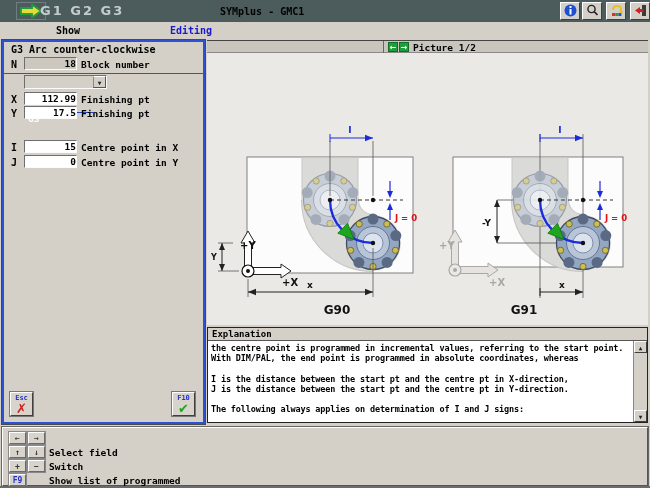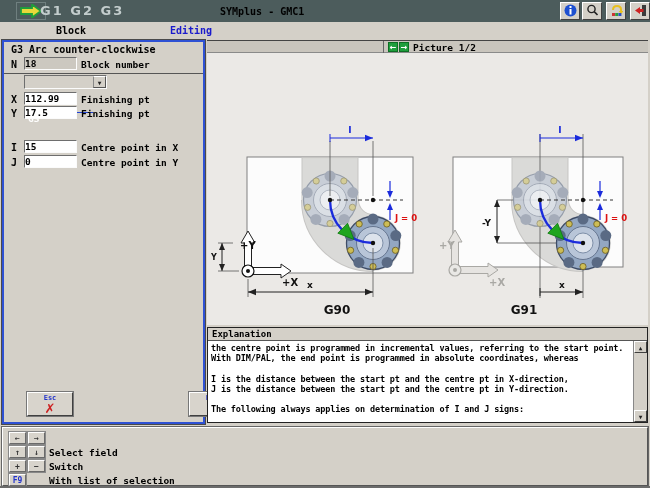--- a/index.html
+++ b/index.html
@@ -27,36 +27,36 @@
   
   .panel { position:absolute; left:2px; top:40px; width:203px; height:384px;
            background:#d4d0c8; border:2px solid #2e51d4; box-shadow:0 0 0 1px #4a4a4a; }
   .panel-title { position:absolute; left:0; top:0; width:100%; height:32px;
                  border-bottom:1px solid #555; font:bold 10px "DejaVu Sans Mono", monospace;
                  padding:2px 0 0 7px; color:#000; }
   .f-letter { position:absolute; left:7px; font:bold 10px "DejaVu Sans Mono", monospace; color:#000; }
   .f-input { position:absolute; left:20px; width:53px; height:13px;
              border-top:1px solid #6e6e6e; border-left:1px solid #6e6e6e;
              border-bottom:1px solid #fbfbfb; border-right:1px solid #fbfbfb;
-             background:#fff; font:bold 9.5px "DejaVu Sans Mono", monospace; text-align:left; color:#000; }
+             background:#fff; font:bold 9.5px "DejaVu Sans Mono", monospace; text-align:right; color:#000; }
   .f-input.ro { background:#ccc8c0; }
   .f-label { position:absolute; left:77px; font:bold 9.5px "DejaVu Sans Mono", monospace; color:#000; }
   .dropdown { position:absolute; left:20px; width:83px; height:14px;
               border-top:1px solid #6e6e6e; border-left:1px solid #6e6e6e;
               border-bottom:1px solid #fbfbfb; border-right:1px solid #fbfbfb;
               display:flex; }
   .dd-value { flex:1; background:#2144d4; color:#fff; font:bold 9.5px "DejaVu Sans Mono", monospace;
               padding:1px 0 0 3px;margin-top:36px; }
   .dd-btn { width:13px; background:#d4d0c8; border-left:1px solid #888;
             border-top:1px solid #fff; border-bottom:1px solid #555; border-right:1px solid #555;
             font-size:6px; text-align:center; line-height:12px; color:#222; }
-  .kbtn { position:absolute; width:46px; height:24px; background:#d8d4cc;
+  .kbtn { position:absolute; width:23px; height:24px; background:#d8d4cc;
           border-top:1px solid #fff; border-left:1px solid #fff;
           border-right:1px solid #404040; border-bottom:1px solid #404040;
-          box-shadow:0 0 0 1px #777; display:flex; flex-direction:column; align-items:center;margin-left:17px; }
+          box-shadow:0 0 0 1px #777; display:flex; flex-direction:column; align-items:center; }
   .kbtn .klabel { font:bold 7px "DejaVu Sans Mono", monospace; color:#2233cc; line-height:8px; margin-top:1px; }
   .kbtn .kglyph { font:bold 13px "DejaVu Sans", sans-serif; line-height:13px; }
   .glyph-red { color:#cc2222; } .glyph-green { color:#1fa51f; }
 
   
   .pic-header { position:absolute; left:207px; top:40px; width:441px; height:13px;
                 background:#c9c5bd; border-top:1px solid #444; border-bottom:1px solid #8a8a8a; }
   .pic-divider { position:absolute; left:176px; top:0; width:1px; height:12px; background:#666; }
   .pic-arrow { position:absolute; top:1px; width:10px; height:10px; background:#1f9e3c;
                color:#fff; font:bold 8px "DejaVu Sans", sans-serif; text-align:center; line-height:10px;
@@ -141,21 +141,21 @@
     <span>
       <svg width="13" height="13" viewBox="0 0 13 13">
         <rect x="8" y="1" width="4" height="11" fill="#3a3a3a"></rect>
         <path d="M1,6.5 L6,3 L6,5 L9.5,5 L9.5,8 L6,8 L6,10 Z" fill="#cc2222"></path>
       </svg>
     </span>
   </div>
 </div>
 
 <div class="menubar">
-  <span class="menu-item menu-file">Block</span>
+  <span class="menu-item menu-file">Show</span>
   <span class="menu-item menu-edit">Editing</span>
 </div>
 
 <div class="panel">
   <div class="panel-title">G3 Arc counter-clockwise</div>
 
   <span class="f-letter" style="top:17px;">N</span>
   <input class="f-input ro" style="top: 15px;" readonly="" value="18">
   <span class="f-label" style="top:17px;">Block number</span>
 
@@ -381,16 +381,16 @@
 
   <div class="kb-key" style="left:6px; top:18px;">↑</div>
   <div class="kb-key" style="left:25px; top:18px;">↓</div>
   <span class="kb-label" style="top:19px;">Select field</span>
 
   <div class="kb-key" style="left:6px; top:32px;">+</div>
   <div class="kb-key" style="left:25px; top:32px;">−</div>
   <span class="kb-label" style="top:33px;">Switch</span>
 
   <div class="kb-key fkey" style="left:6px; top:46px;">F9</div>
-  <span class="kb-label" style="top:47px;">With list of selection</span>
+  <span class="kb-label" style="top:47px;">Show list of programmed</span>
 </div>
 
 <div class="window-edge"></div>
 
 </body></html>

